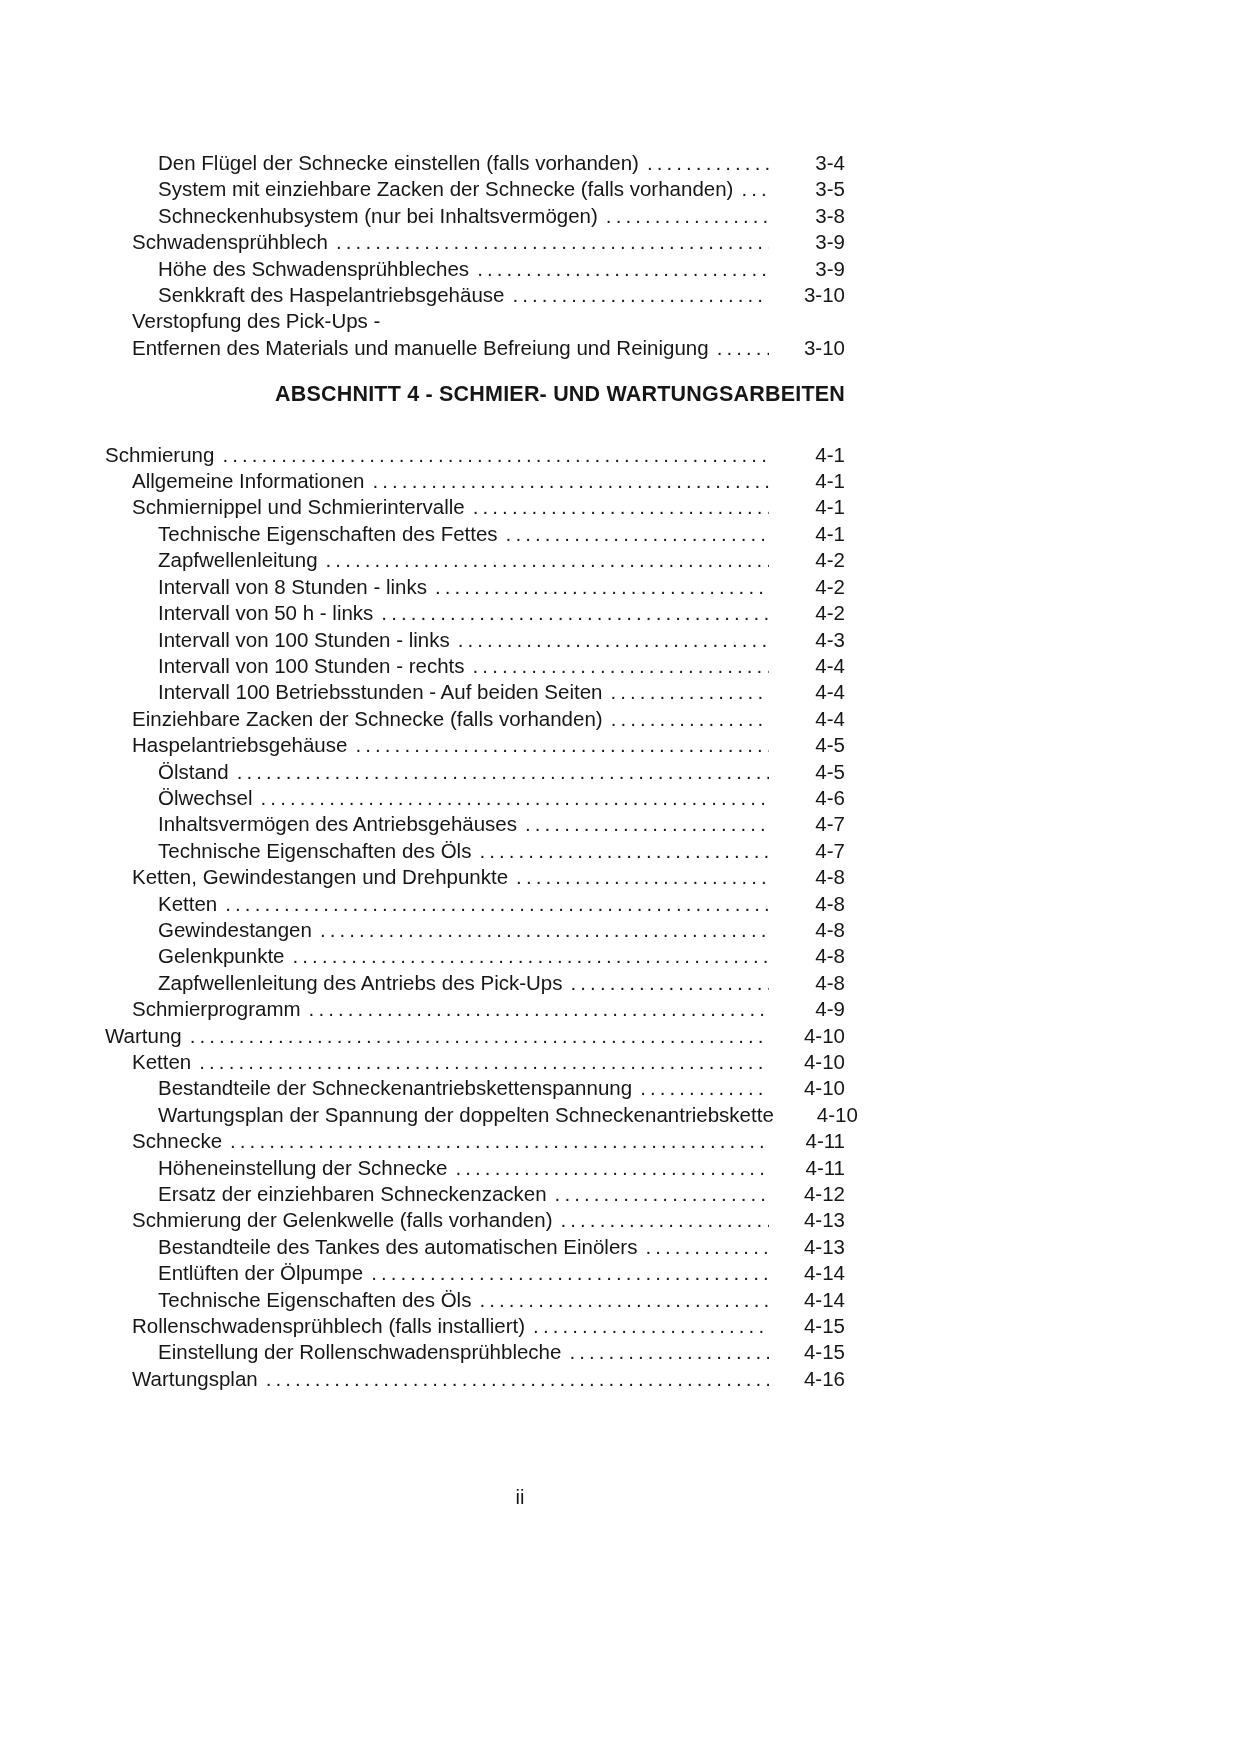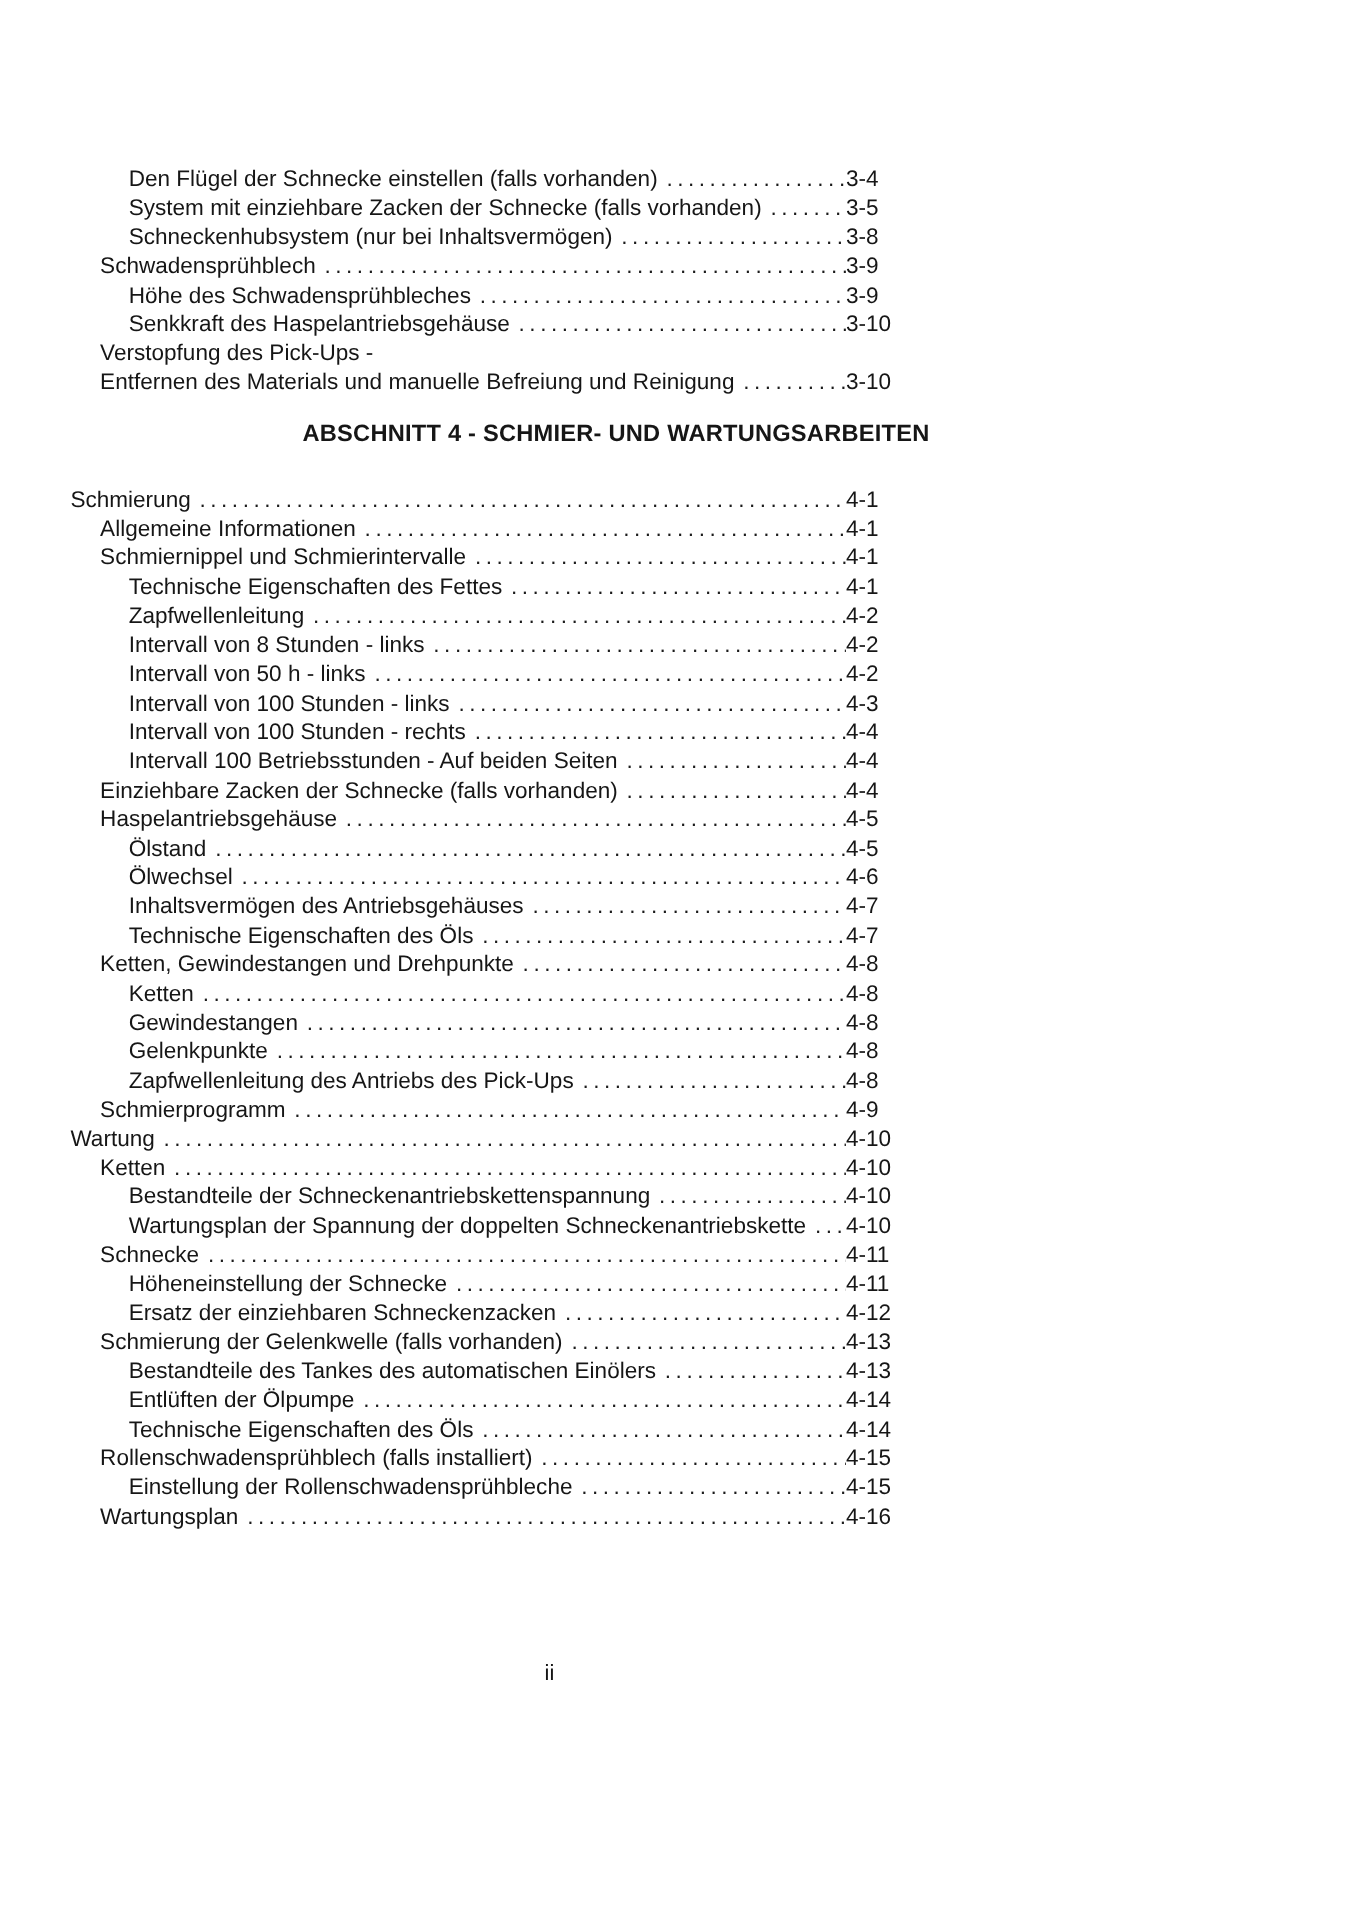--- a/index.html
+++ b/index.html
@@ -8,21 +8,21 @@
     height: 1755px;
     background: #ffffff;
     color: #161616;
     font-family: "Liberation Sans", "DejaVu Sans", sans-serif;
     overflow: hidden;
   }
   .page {
     box-sizing: border-box;
     width: 1013px;
     height: 1755px;
-    padding: 150px 168px 0 64px;
+    padding: 150px 168px 0 105px;
   }
   .toc-list { }
   .toc-row {
     display: flex;
     align-items: baseline;
     font-size: 20.5px;
     line-height: 26.4px;
     white-space: nowrap;
   }
   .lvl-0 .toc-title { margin-left: 0; }
@@ -33,32 +33,33 @@
     flex: 1;
     overflow: hidden;
     white-space: nowrap;
     letter-spacing: 4.1px;
     margin-left: 8px;
     color: #1b1b1b;
   }
   .toc-dots.hidden, .toc-page.hidden { visibility: hidden; }
   .toc-page {
     min-width: 76px;
+    text-align: right;
     white-space: nowrap;
   }
   .section-heading {
     font-size: 21.5px;
     font-weight: bold;
     line-height: 26.4px;
     margin: 20px 0 34px 0;
     letter-spacing: 0.2px;
     text-align: right;
   }
   .footer {
-    margin-top: 116px;
+    margin-top: 92px;
     text-align: center;
     padding-left: 90px; 
     font-size: 20px;
     line-height: 26px;
   }
 </style>
 </head>
 <body>
 
 <div class="page">

